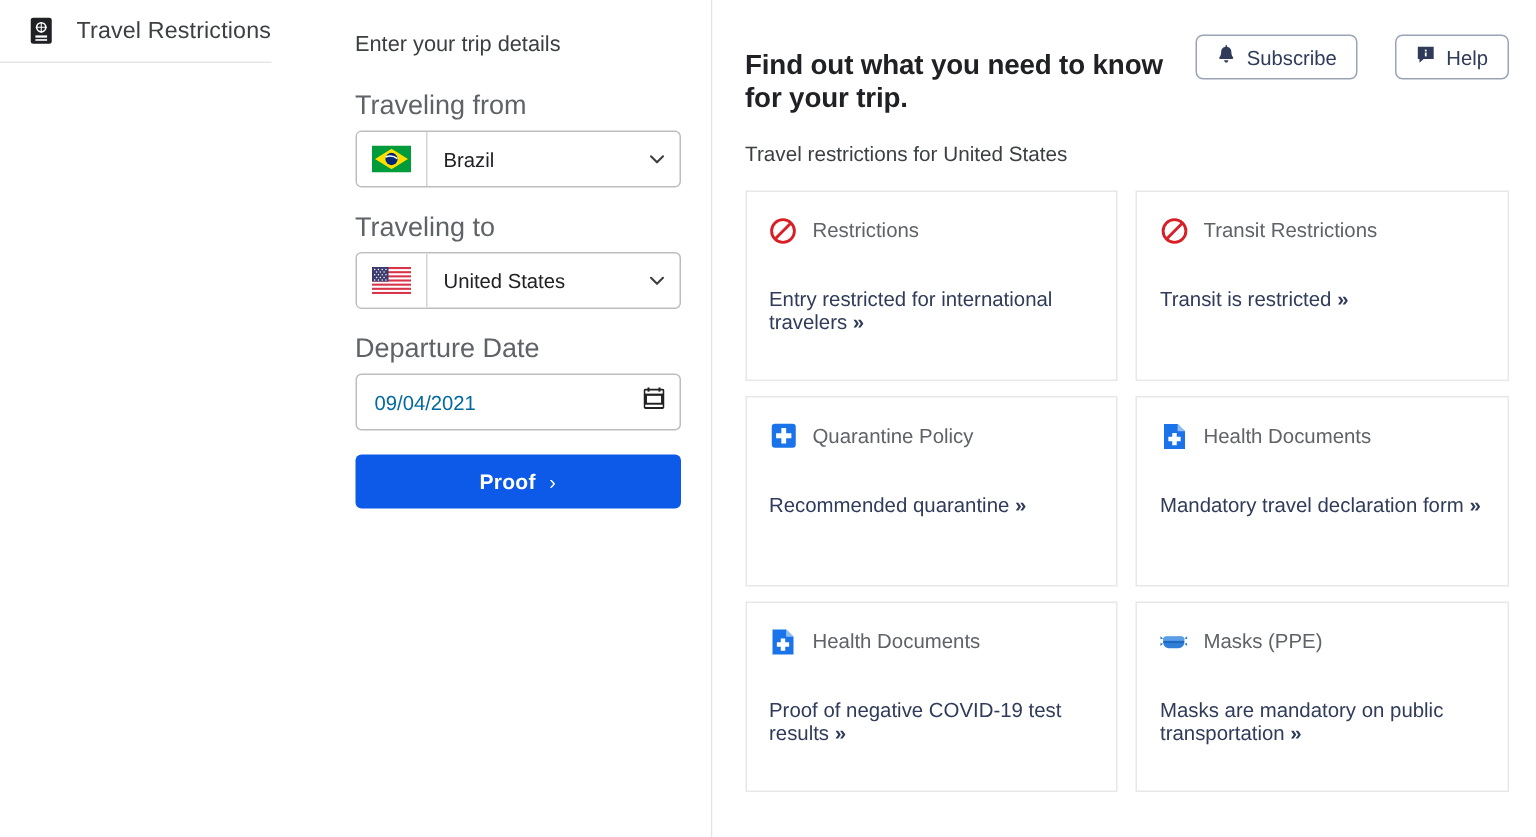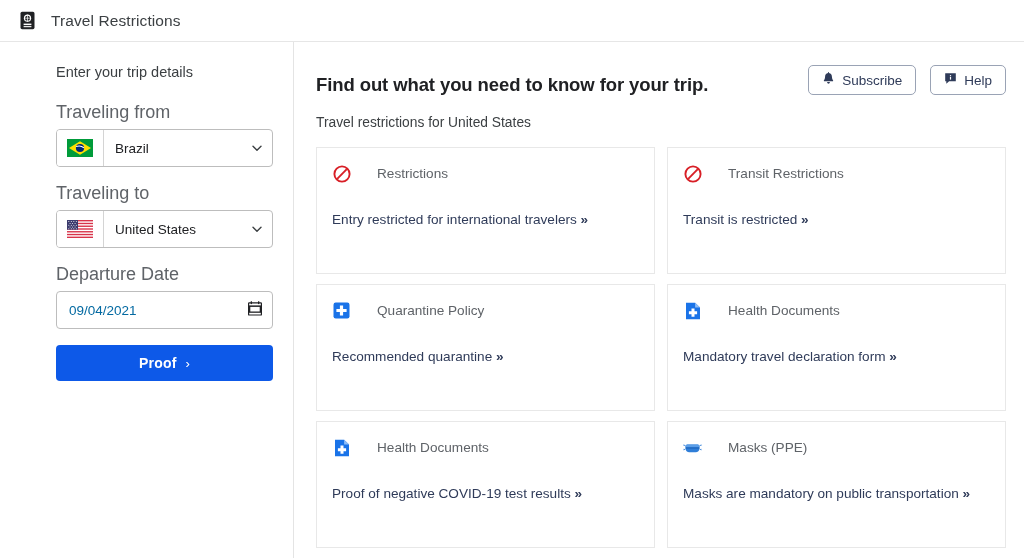--- a/index.html
+++ b/index.html
@@ -11,21 +11,21 @@
     font-family: "Liberation Sans", sans-serif;
     -webkit-font-smoothing: antialiased;
   }
 
   #app {
     position: relative;
     width: 1024px;
     height: 558px;
     background: #ffffff;
     display: flex;
-    flex-direction: column;
+    flex-direction: row;
   }
 
   
   .topbar {
     height: 42px;
     min-height: 42px;
     display: flex;
     align-items: center;
     padding-left: 16px;
     background: #ffffff;
@@ -147,21 +147,21 @@
     align-items: flex-start;
     justify-content: space-between;
   }
   .main-title {
     font-size: 18.5px;
     font-weight: 700;
     color: #202124;
     margin: 10px 0 0 0;
     letter-spacing: -0.1px;
   }
-  .actions { display: flex; gap: 14px; padding-top: 1px; }
+  .actions { display: flex; gap: 25px; padding-top: 1px; }
   .action-btn {
     display: flex;
     align-items: center;
     gap: 7px;
     height: 30px;
     padding: 0 13px;
     border: 1px solid #9aa3b5;
     border-radius: 5px;
     background: #fff;
     color: #2f3b59;
@@ -197,21 +197,20 @@
     gap: 10px;
   }
   .card-icon {
     width: 19px; height: 19px;
     flex: 0 0 auto;
     display: flex; align-items: center; justify-content: center;
   }
   .card-title {
     font-size: 13.6px;
     color: #5f6368;
-    margin-left: 16px;
   }
   .card-link {
     display: block;
     margin-top: 29px;
     font-size: 13.6px;
     color: #2f3b59;
     text-decoration: none;
     cursor: pointer;
   }
   .card-link .chevs { font-weight: 700; }

